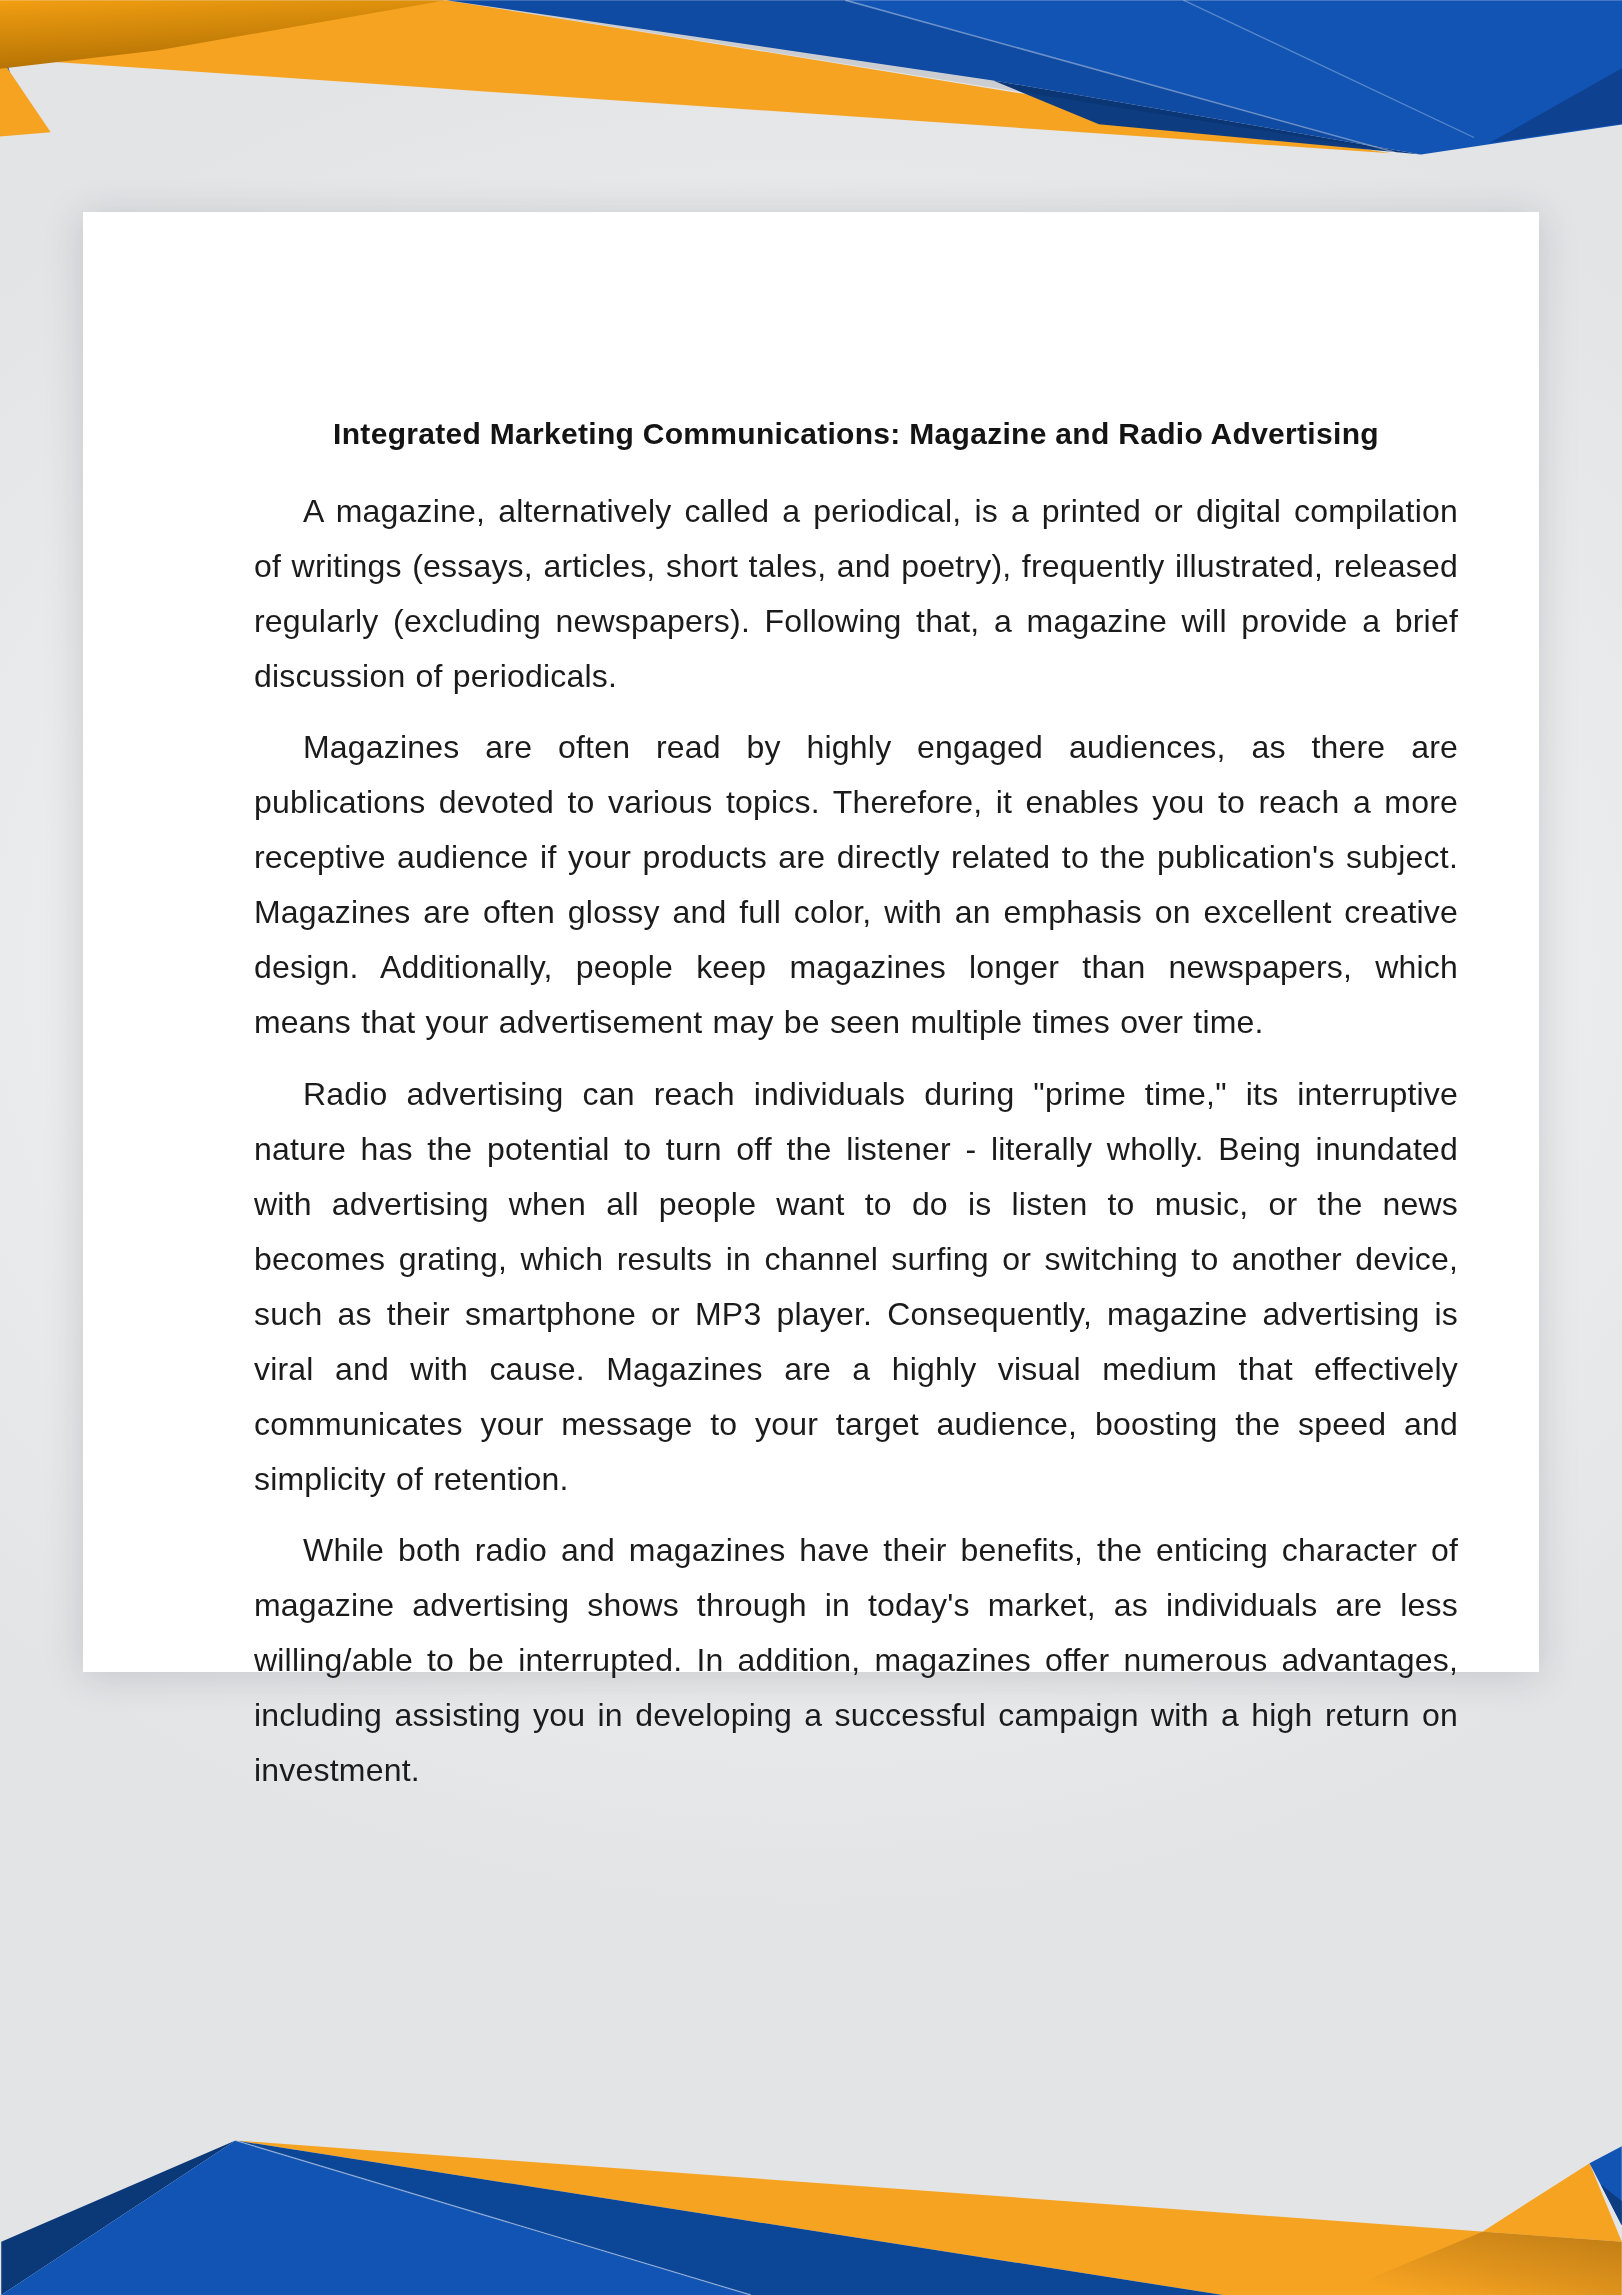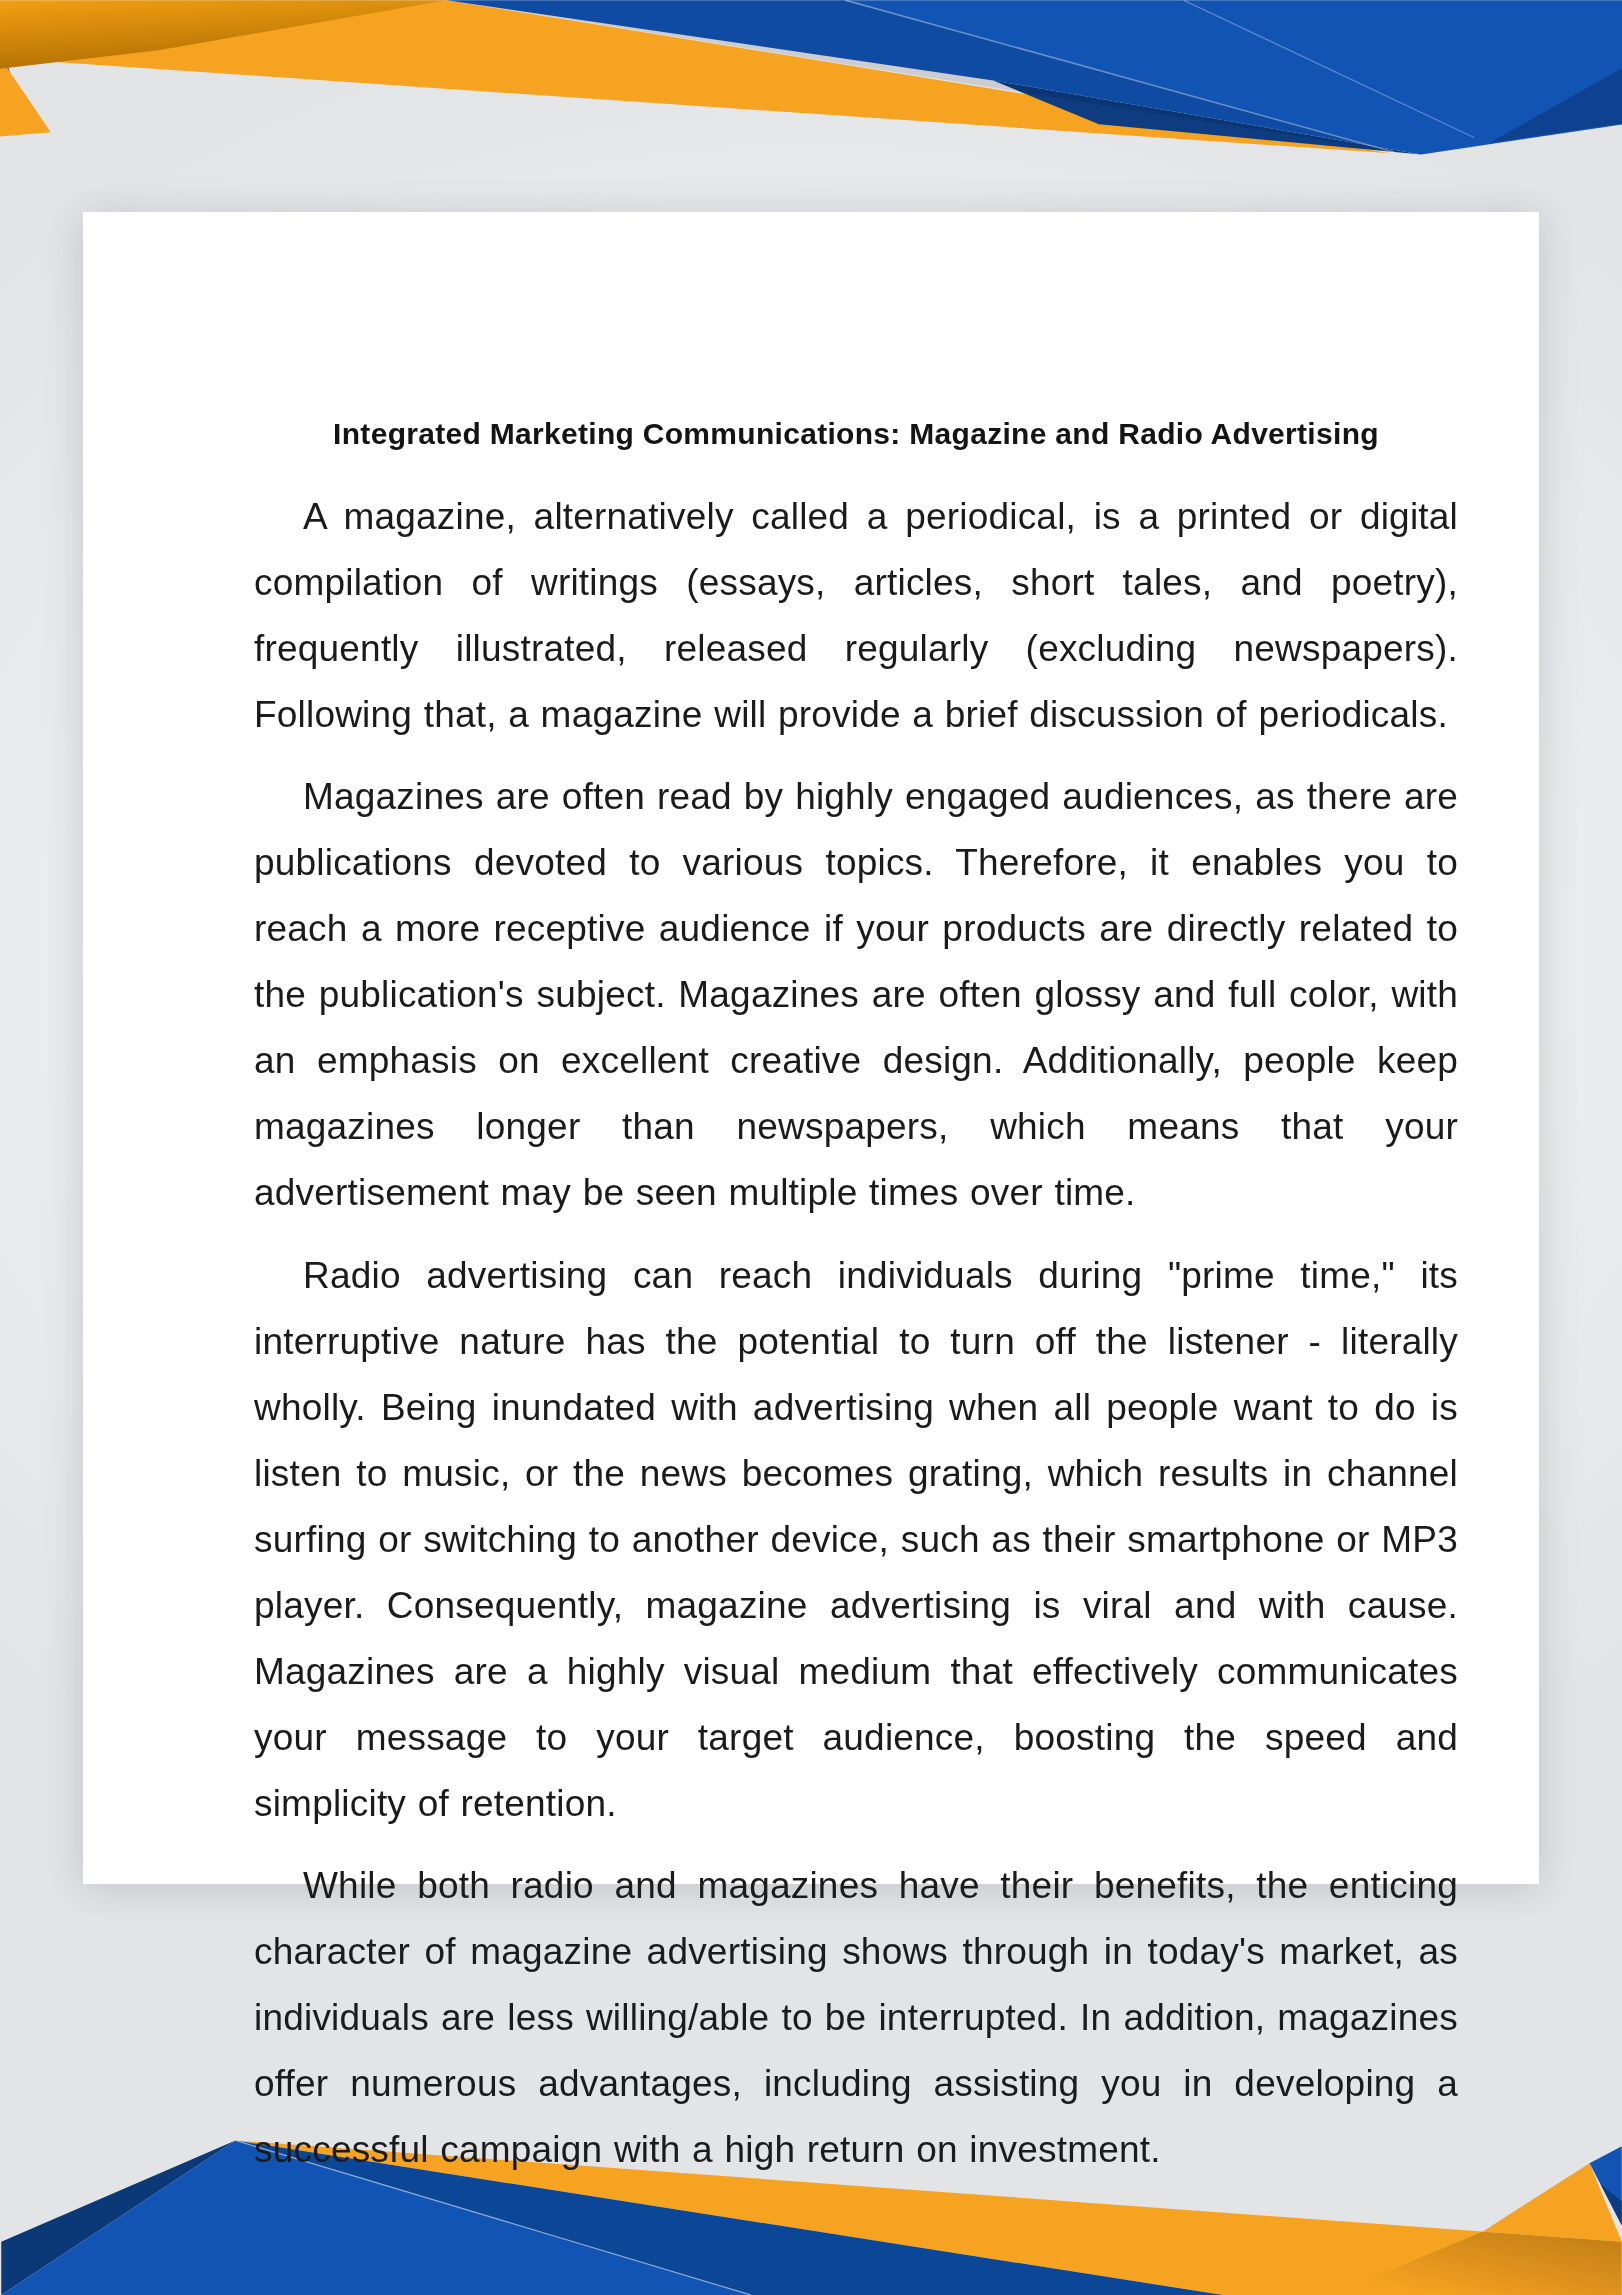--- a/index.html
+++ b/index.html
@@ -14,32 +14,32 @@
   html,body{margin:0;padding:0;background:var(--background-gray);}
   .canvas{
     position:relative;width:1623px;height:2295px;overflow:hidden;
     background:radial-gradient(ellipse 1162px 951px at 50% 42%, #f6f6f7 0%, #edeeef 55%, #e3e4e6 100%);
     font-family:"Liberation Sans","DejaVu Sans",sans-serif;
   }
   .decor{position:absolute;left:0;display:block;}
   .decor-top{top:0;}
   .decor-bottom{top:2084px;}
   .page{
-    position:absolute;left:83px;top:212px;width:1456px;height:1672px;
+    position:absolute;left:83px;top:212px;width:1456px;height:1460px;
     background:var(--page-white);
     box-shadow:0 4.2px 37px rgba(40,45,60,0.18);
     box-sizing:border-box;
     padding:203px 81px 0 171px;
   }
   .doc-title{
     font-size:30px;line-height:37px;font-weight:700;color:#141414;
     text-align:center;margin:0 0 32px 0;letter-spacing:0.3px;
   }
   .doc-para{
-    font-size:37px;line-height:66px;font-weight:400;color:var(--text-black);
+    font-size:32px;line-height:55px;font-weight:400;color:var(--text-black);
     text-align:justify;margin:0 0 16.4px 0;text-indent:49px;letter-spacing:0.2px;
     word-spacing:1.1px;
   }
 </style>
 </head>
 <body>
 
 <div class="canvas">
 
   <svg class="decor decor-top" width="1623" height="275" viewBox="0 0 3072 520" xmlns="http://www.w3.org/2000/svg">

